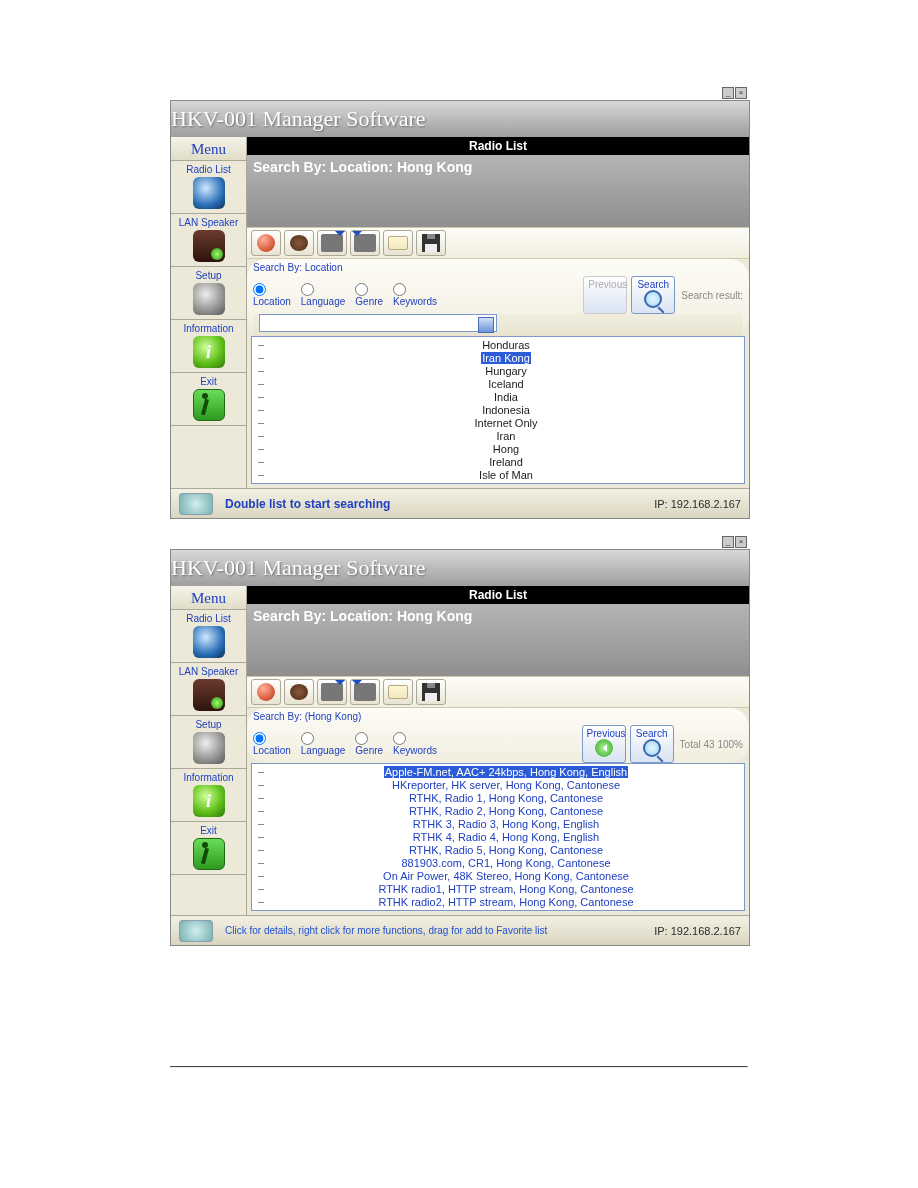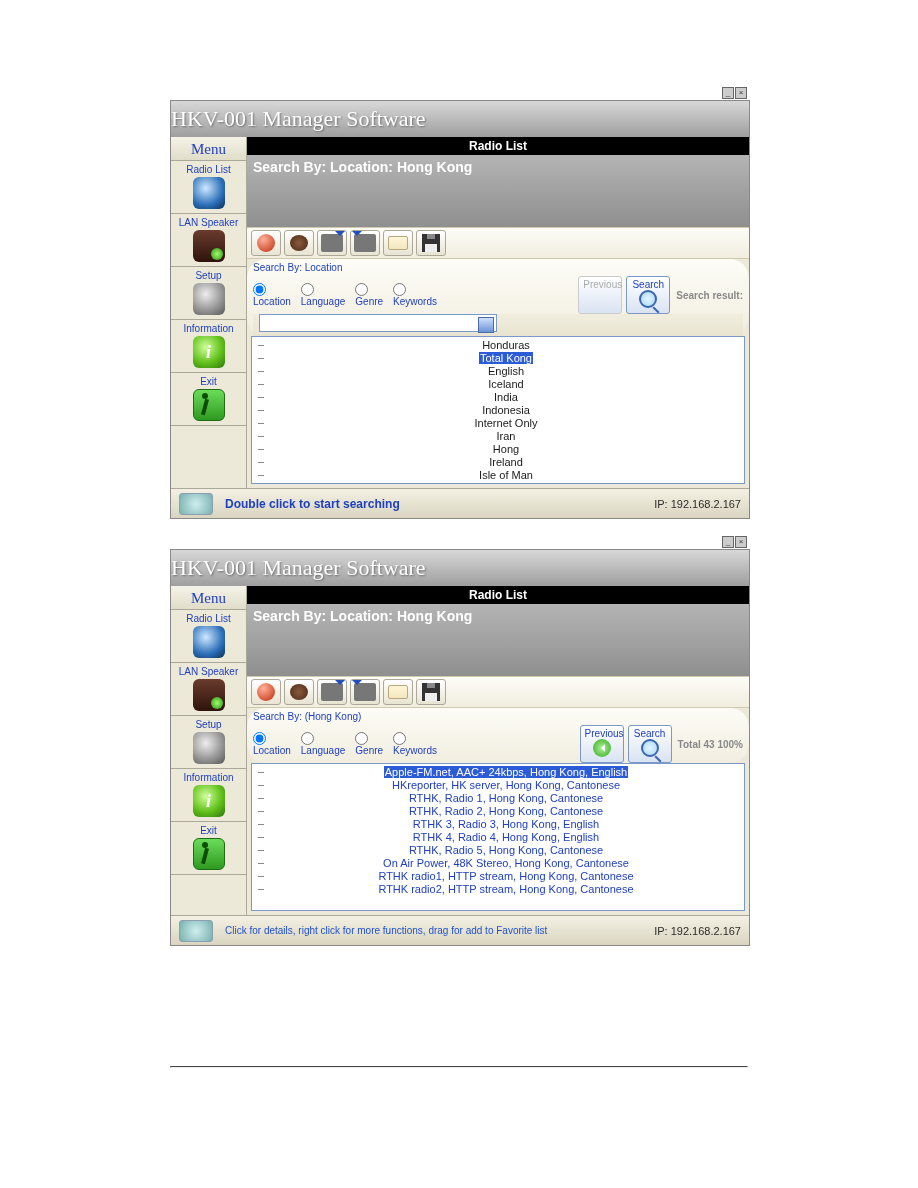--- a/index.html
+++ b/index.html
@@ -198,21 +198,21 @@
     display:flex;align-items:center;gap:4px;padding:0 6px 4px;background:linear-gradient(#f1eedf,#e8e4d0);
   }
   .combo {
     flex: 1; max-width: 238px;
     height: 18px;
     border: 1px solid #7a98c9;
     background: #fff;
     position: relative;
   }
   .combo::after{content:"";position:absolute;right:2px;top:2px;width:14px;height:14px;background:linear-gradient(#cfe0fb,#6b93d6);border:1px solid #4a6ca8;}
-  .result-lbl { color:#888; font-size:10px; margin-left:2px;font-weight:bold;}
+  .result-lbl { color:#888; font-size:10px; margin-left:2px;}
 
   .list-pane {
     background:#fff;
     border:1px solid #7a98c9;
     margin: 0 4px 4px;
     height: 148px;
     overflow: hidden;
     padding: 2px 0 0 6px;
     text-align: center;
   }
@@ -319,37 +319,37 @@
                 </div>
                 <span class="result-lbl">Search result:</span>
               </div>
             </div>
             <div class="combo-row">
               <div class="combo"></div>
             </div>
           </div>
           <div class="list-pane">
             <div class="tree-item"><span>Honduras</span></div>
-            <div class="tree-item selected"><span>Total Kong</span></div>
-            <div class="tree-item"><span>English</span></div>
+            <div class="tree-item selected"><span>Iran Kong</span></div>
+            <div class="tree-item"><span>Hungary</span></div>
             <div class="tree-item"><span>Iceland</span></div>
             <div class="tree-item"><span>India</span></div>
             <div class="tree-item"><span>Indonesia</span></div>
             <div class="tree-item"><span>Internet Only</span></div>
             <div class="tree-item"><span>Iran</span></div>
             <div class="tree-item"><span>Hong</span></div>
             <div class="tree-item"><span>Ireland</span></div>
             <div class="tree-item"><span>Isle of Man</span></div>
             <div class="tree-item"><span>Israel</span></div>
           </div>
         </div>
       </div>
       <div class="statusbar">
         <div class="status-icon"></div>
-        <div class="status-msg">Double click to start searching</div>
+        <div class="status-msg">Double list to start searching</div>
         <div class="ip">IP: 192.168.2.167</div>
       </div>
     </div>
     <div class="window">
       <div class="win-controls">
         <div>_</div>
         <div>×</div>
       </div>
       <div class="titlebar">HKV-001 Manager Software</div>
       <div class="body">
@@ -417,20 +417,21 @@
             </div>
           </div>
           <div class="list-pane">
             <div class="tree-item selected blue"><span>Apple-FM.net, AAC+ 24kbps, Hong Kong, English</span></div>
             <div class="tree-item blue"><span>HKreporter, HK server, Hong Kong, Cantonese</span></div>
             <div class="tree-item blue"><span>RTHK, Radio 1, Hong Kong, Cantonese</span></div>
             <div class="tree-item blue"><span>RTHK, Radio 2, Hong Kong, Cantonese</span></div>
             <div class="tree-item blue"><span>RTHK 3, Radio 3, Hong Kong, English</span></div>
             <div class="tree-item blue"><span>RTHK 4, Radio 4, Hong Kong, English</span></div>
             <div class="tree-item blue"><span>RTHK, Radio 5, Hong Kong, Cantonese</span></div>
+            <div class="tree-item blue"><span>881903.com, CR1, Hong Kong, Cantonese</span></div>
             <div class="tree-item blue"><span>On Air Power, 48K Stereo, Hong Kong, Cantonese</span></div>
             <div class="tree-item blue"><span>RTHK radio1, HTTP stream, Hong Kong, Cantonese</span></div>
             <div class="tree-item blue"><span>RTHK radio2, HTTP stream, Hong Kong, Cantonese</span></div>
           </div>
         </div>
       </div>
       <div class="statusbar">
         <div class="status-icon"></div>
         <div class="status-msg hint">Click for details, right click for more functions, drag for add to Favorite list</div>
         <div class="ip">IP: 192.168.2.167</div>

